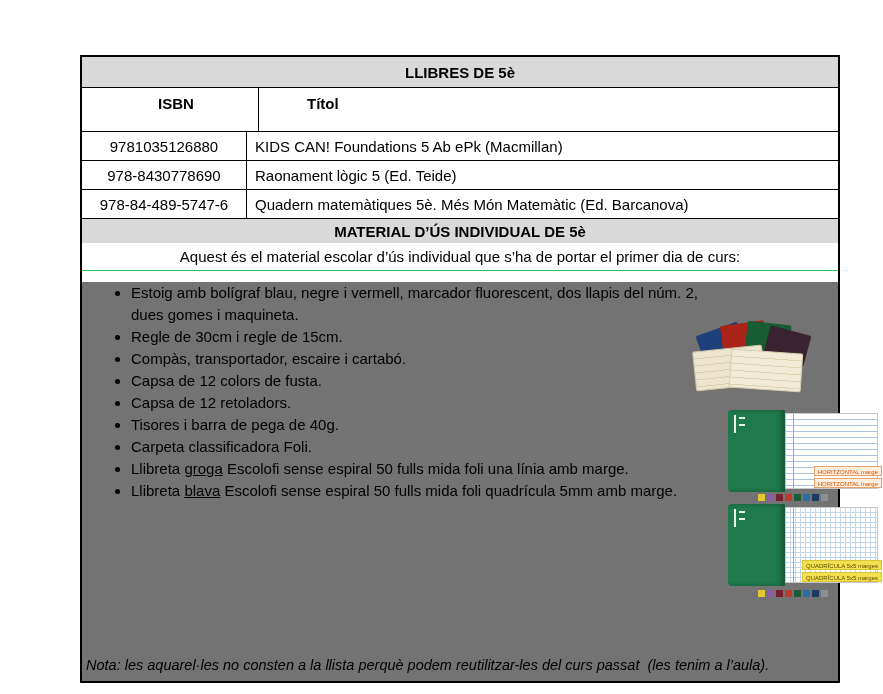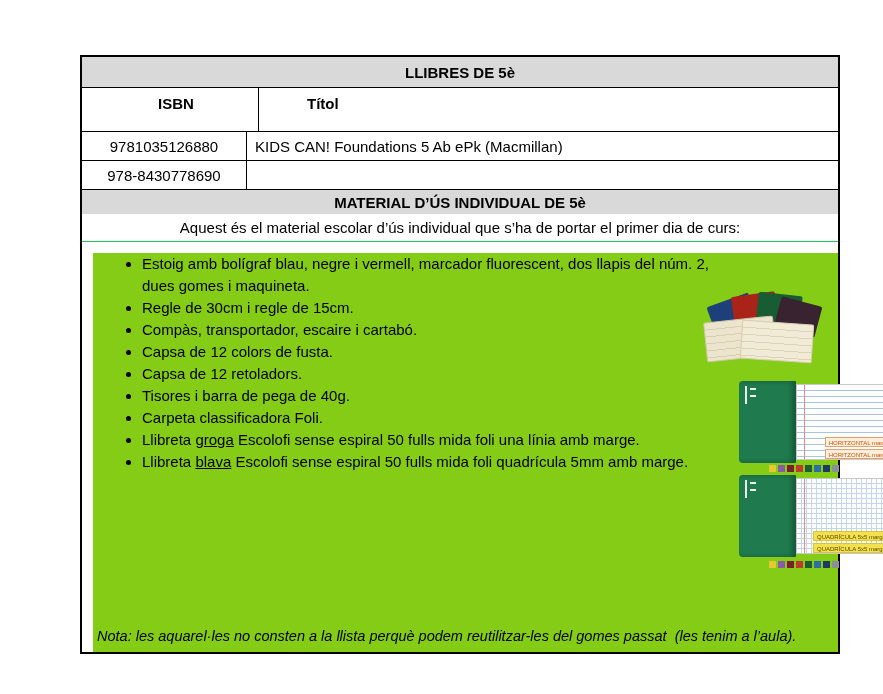--- a/index.html
+++ b/index.html
@@ -29,21 +29,21 @@
   .trow { display:flex; border-bottom:1px solid #000; font-size:15px; align-items:stretch; }
   .trow .c-isbn { flex:0 0 165px; border-right:1px solid #000; display:flex; justify-content:center; }
   .trow .c-title { flex:1; padding-left:8px; display:flex; }
   .hdr-row { height:44px; }
   .hdr-row .c-isbn { align-items:flex-start; padding-top:7px; font-weight:bold;margin-left:12px; }
   .hdr-row .c-title { align-items:flex-start; padding-top:7px; font-weight:bold;margin-left:40px; }
   .book-row { height:29px; }
   .book-row .c-isbn { align-items:center; }
   .book-row .c-title { align-items:center; }
 
-  .content-cell { position:relative; height:399px; font-size:15px; background:#84cc16;margin-left:11px; }
+  .content-cell { position:relative; height:399px; font-size:15px; background:#737373; }
   .materials-list { margin:11px 0 0 30px; padding-left:19px; width:590px; line-height:22px; list-style:disc; }
   .materials-list li { margin:0; }
   .u { text-decoration:underline; }
   .note {
     position:absolute; left:4px; bottom:8px; font-style:italic;
     font-size:14.5px; white-space:pre;
   }
 
   
   .folders { position:absolute; left:612px; top:40px; width:112px; height:72px; }
@@ -113,20 +113,25 @@
       <div class="c-isbn">ISBN</div>
       <div class="c-title">Títol</div>
     </div>
 
     <div class="trow book-row">
       <div class="c-isbn">9781035126880</div>
       <div class="c-title">KIDS CAN! Foundations 5 Ab ePk (Macmillan)</div>
     </div>
     <div class="trow book-row">
       <div class="c-isbn">978-8430778690</div>
+      <div class="c-title">Raonament lògic 5 (Ed. Teide)</div>
+    </div>
+    <div class="trow book-row">
+      <div class="c-isbn">978-84-489-5747-6</div>
+      <div class="c-title">Quadern matemàtiques 5è. Més Món Matemàtic (Ed. Barcanova)</div>
     </div>
 
     <div class="band material">MATERIAL D’ÚS INDIVIDUAL DE 5è</div>
     <div class="subtitle-row">Aquest és el material escolar d’ús individual que s’ha de portar el primer dia de curs:</div>
 
     <div class="content-cell">
 
       <ul class="materials-list">
         <li><span>Estoig amb bolígraf blau, negre i vermell, marcador fluorescent, dos llapis del núm. 2, dues gomes i maquineta.</span></li>
         <li><span>Regle de 30cm i regle de 15cm.</span></li>
@@ -185,19 +190,19 @@
           <span class="swatch" style="background: rgb(232, 200, 50);"></span>
           <span class="swatch" style="background: rgb(138, 91, 166);"></span>
           <span class="swatch" style="background: rgb(123, 31, 46);"></span>
           <span class="swatch" style="background: rgb(192, 58, 43);"></span>
           <span class="swatch" style="background: rgb(30, 92, 56);"></span>
           <span class="swatch" style="background: rgb(46, 109, 164);"></span>
           <span class="swatch" style="background: rgb(31, 56, 100);"></span>
           <span class="swatch" style="background: rgb(138, 143, 152);"></span>
         </div>
 
-      <div class="note">Nota: les aquarel·les no consten a la llista perquè podem reutilitzar-les del gomes passat  (les tenim a l’aula).</div>
+      <div class="note">Nota: les aquarel·les no consten a la llista perquè podem reutilitzar-les del curs passat  (les tenim a l’aula).</div>
 
     </div>
 
   </div>
 
 </div>
 
 </body></html>

